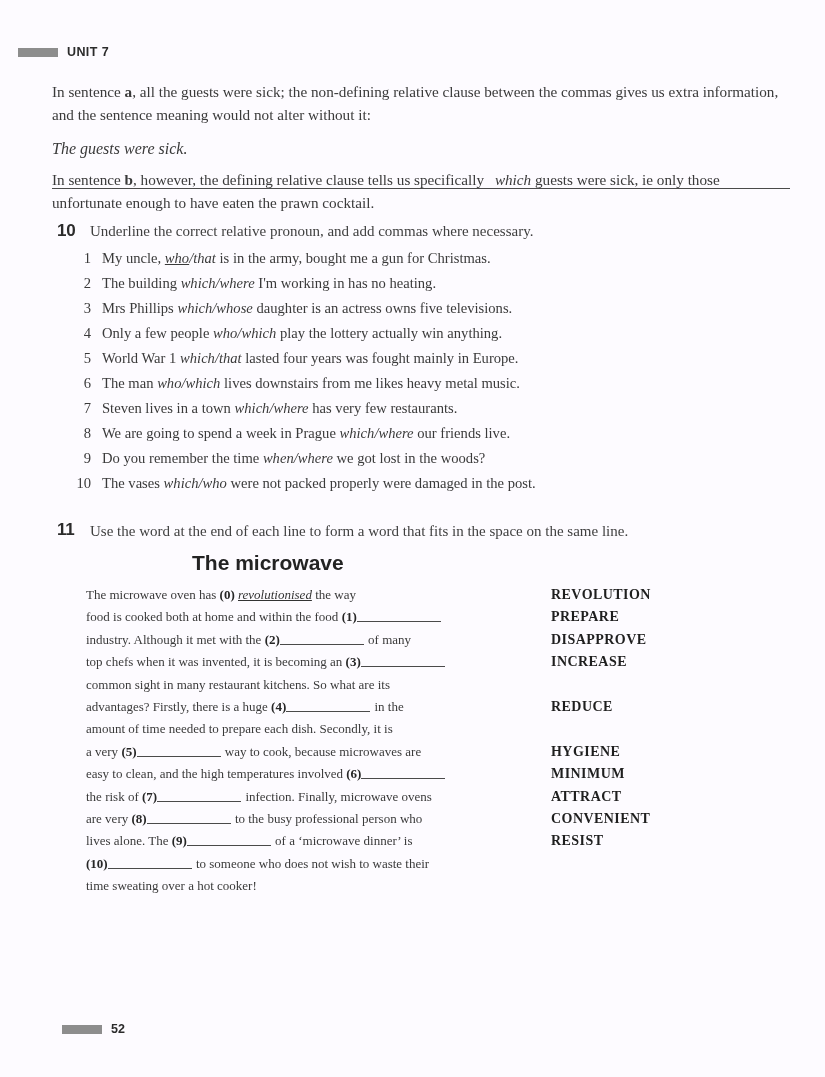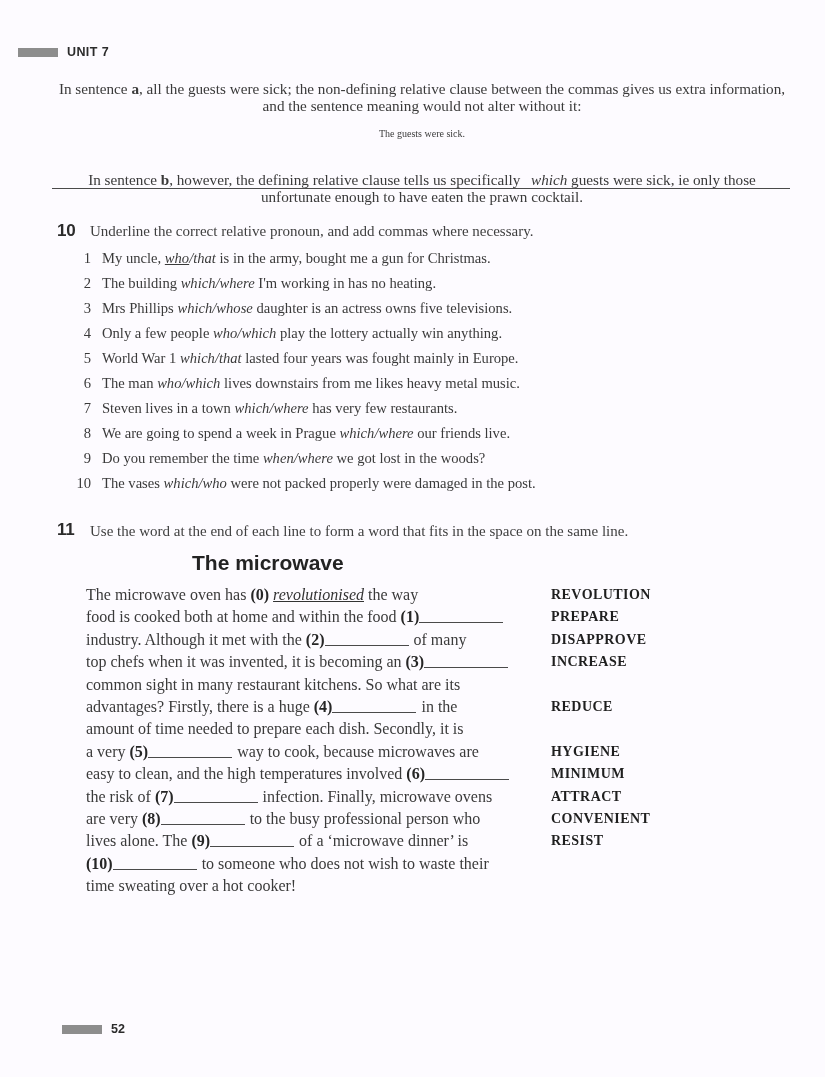--- a/index.html
+++ b/index.html
@@ -43,30 +43,30 @@
     color: #2b2b2b;
   }
 
   
   .intro {
     position: absolute;
     left: 52px;
     top: 80px;
     width: 740px;
     font-size: 15.2px;
-    line-height: 17px;
-    color: #3a3a3a;
-    text-align: center;
+    line-height: 23px;
+    color: #3a3a3a;
   }
   .intro p {
     margin: 0 0 11px 0;
   }
   .intro p.example {
-    font-size: 10px;
-    margin-bottom: 29px;
+    font-style: italic;
+    font-size: 16px;
+    margin-bottom: 8px;
   }
   .intro b { font-weight: bold; }
   .intro i { font-style: italic; margin-left: 7px; }
 
   .rule {
     position: absolute;
     left: 52px;
     top: 188px;
     width: 738px;
     height: 1px;
@@ -137,21 +137,21 @@
 
   .cloze {
     position: absolute;
     left: 86px;
     top: 584px;
     width: 450px;
   }
   .cloze-line {
     height: 22.4px;
     line-height: 22.4px;
-    font-size: 16px;
+    font-size: 13px;
     color: #3a3a3a;
     white-space: nowrap;
   }
   .cloze-line b { font-weight: bold; color: #262626; }
   .cloze-line .ans {
     font-style: italic;
     text-decoration: underline;
     color: #333;
   }
   .blank {

